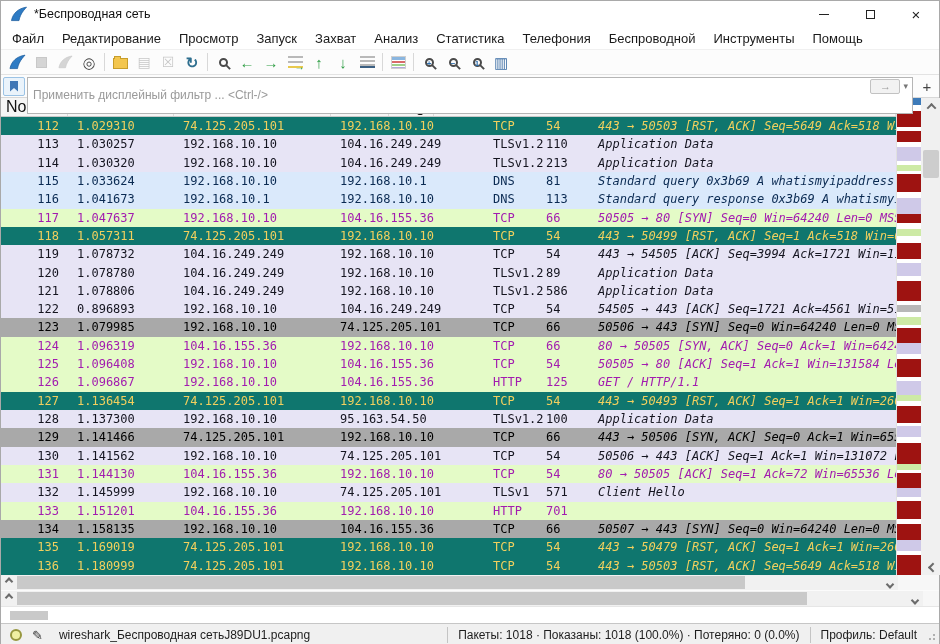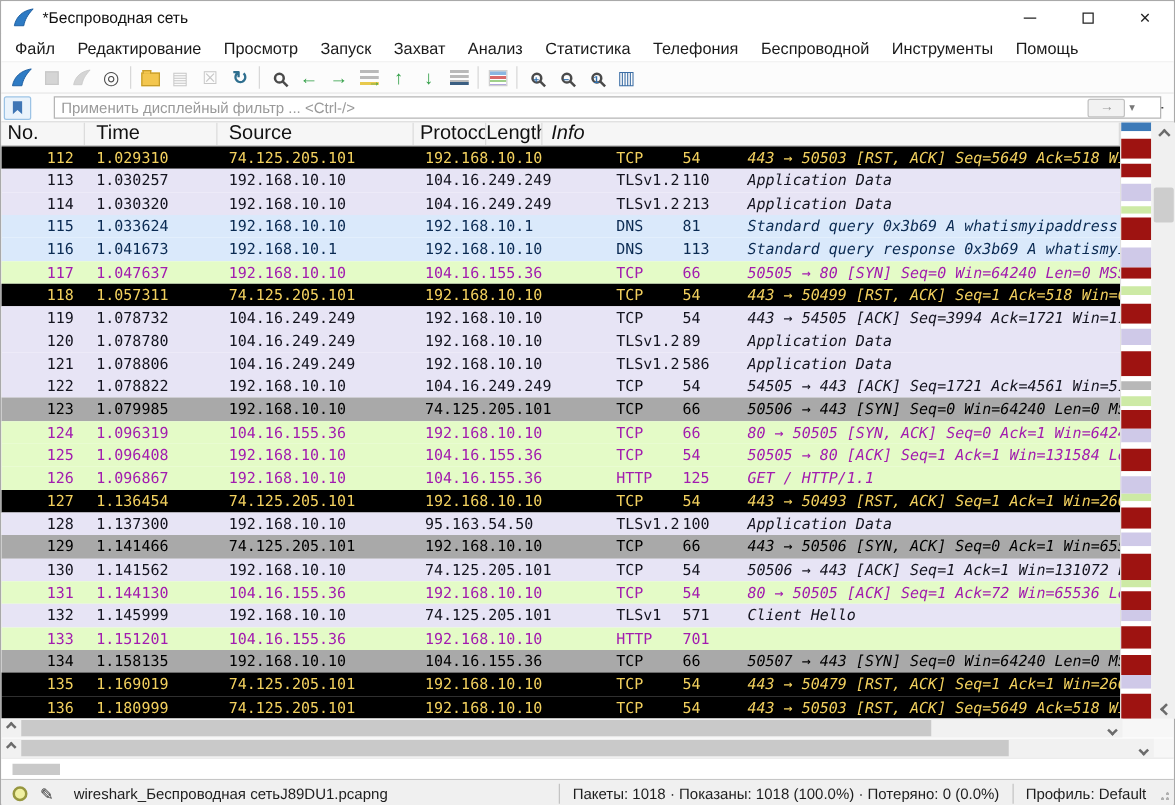--- a/index.html
+++ b/index.html
@@ -41,21 +41,21 @@
     background:linear-gradient(#b9b9b9 0 2px,transparent 2px 4px,#b9b9b9 4px 6px,transparent 6px 8px,#b9b9b9 8px 10px,transparent 10px),
     linear-gradient(transparent 0 10px,#3b5f82 10px 12px); }
   .i-colorize { width:15px; height:13px;
     background:linear-gradient(#8ab6e0 0 3px,#fff 3px 4px,#d96a6a 4px 6px,#fff 6px 7px,#9fd08a 7px 9px,#fff 9px 10px,#b3a8dc 10px 12px,#fff 12px 13px); border:1px solid #cfcfcf; }
 
   
   .filterbar { height:23px; display:flex; align-items:center; background:#fcfcfc; border-bottom:1px solid #d8d8d8; padding:1px 2px; flex:none; }
   .bookmark-btn { width:22px; height:19px; border:1px solid #9cc3e5; background:#eaf3fb; border-radius:2px; display:flex; align-items:center; justify-content:center; margin-right:2px; flex:none; }
   .bookmark-shape { width:8px; height:11px; background:#3f76b5; clip-path:polygon(0 0,100% 0,100% 100%,50% 68%,0 100%); }
   .filter-wrap { flex:1; position:relative; height:19px; }
-  .filter-input { width:100%; height:18px; border:1px solid #b5b5b5; background:#fff; font-size:12px; padding:0 56px 0 5px; color:#14532d; outline:none; font-family:"Liberation Sans",sans-serif;margin-left:16px; }
+  .filter-input { width:100%; height:37px; border:1px solid #b5b5b5; background:#fff; font-size:12px; padding:0 56px 0 5px; color:#14532d; outline:none; font-family:"Liberation Sans",sans-serif; }
   .filter-input::placeholder { color:#9a9a9a; }
   .apply-group { position:absolute; right:2px; top:2px; height:15px; display:flex; align-items:center; }
   .apply-btn { width:30px; height:15px; border:1px solid #c2c2c2; border-radius:2px; background:#f2f2f2; display:flex; align-items:center; justify-content:center; color:#9a9a9a; font-weight:700; font-size:11px; line-height:1; }
   .apply-caret { font-size:9px; color:#777; padding:0 3px; }
   .plus-btn { width:20px; height:19px; margin-left:4px; display:flex; align-items:center; justify-content:center; font-size:15px; color:#444; flex:none; }
 
   
   .table-zone { height:477px; display:flex; flex:none; }
   .plist { width:895px; display:flex; flex-direction:column; flex:none; overflow:hidden; }
   .hdr { height:19px; display:flex; background:#f6f6f6; border-bottom:1px solid #c9c9c9; font-size:16px; color:#111; flex:none; }
@@ -64,21 +64,21 @@
   .prow { height:18.32px; display:flex; font-family:"DejaVu Sans Mono","Liberation Mono",monospace; font-size:12px; line-height:18.32px; white-space:nowrap; cursor:default; }
   .prow span { display:block; overflow:hidden; white-space:nowrap; flex:none; }
   .c0 { width:67px;  text-align:right; padding-right:9px; }
   .c1 { width:106px; padding-left:9px; }
   .c2 { width:157px; padding-left:9px; }
   .c3 { width:157px; padding-left:9px; }
   .c4 { width:58px;  padding-left:5px; }
   .c5 { width:45px;  text-align:left; padding-right:5px; }
   .c6 { flex:1 !important; padding-left:7px; width:auto;font-style:italic; }
   .hdr .c0 { text-align:left; padding-left:5px; }
-  .r-bad { background:#000000; color:#f2d05e; }
+  .r-bad { background:#0f766e; color:#f2d05e; }
   .r-lav { background:#e7e4f5; color:#14141f; }
   .r-dns { background:#dae9fb; color:#0a2a52; }
   .r-grn { background:#e4fbc7; color:#a21caf; }
   .r-gry { background:#a9a9a9; color:#000; }
 
   
   .minimap { width:25px; background:#fff; border-left:1px solid #e0e0e0; display:flex; flex-direction:column; flex:none; }
   .minimap i { display:block; width:100%; }
   .vscroll { width:20px; background:#f0f0f0; display:flex; flex-direction:column; align-items:center; flex:none; position:relative; }
   .vs-arrow { width:20px; height:16px; display:flex; align-items:center; justify-content:center; flex:none; }
@@ -345,21 +345,21 @@
             <span class="c0">121</span>
             <span class="c1">1.078806</span>
             <span class="c2">104.16.249.249</span>
             <span class="c3">192.168.10.10</span>
             <span class="c4">TLSv1.2</span>
             <span class="c5">586</span>
             <span class="c6">Application Data</span>
           </div>
           <div class="prow r-lav">
             <span class="c0">122</span>
-            <span class="c1">1.078822</span>
+            <span class="c1">0.896893</span>
             <span class="c2">192.168.10.10</span>
             <span class="c3">104.16.249.249</span>
             <span class="c4">TCP</span>
             <span class="c5">54</span>
             <span class="c6">54505 → 443 [ACK] Seq=1721 Ack=4561 Win=512 Len=0</span>
           </div>
           <div class="prow r-gry">
             <span class="c0">123</span>
             <span class="c1">1.079985</span>
             <span class="c2">192.168.10.10</span>

